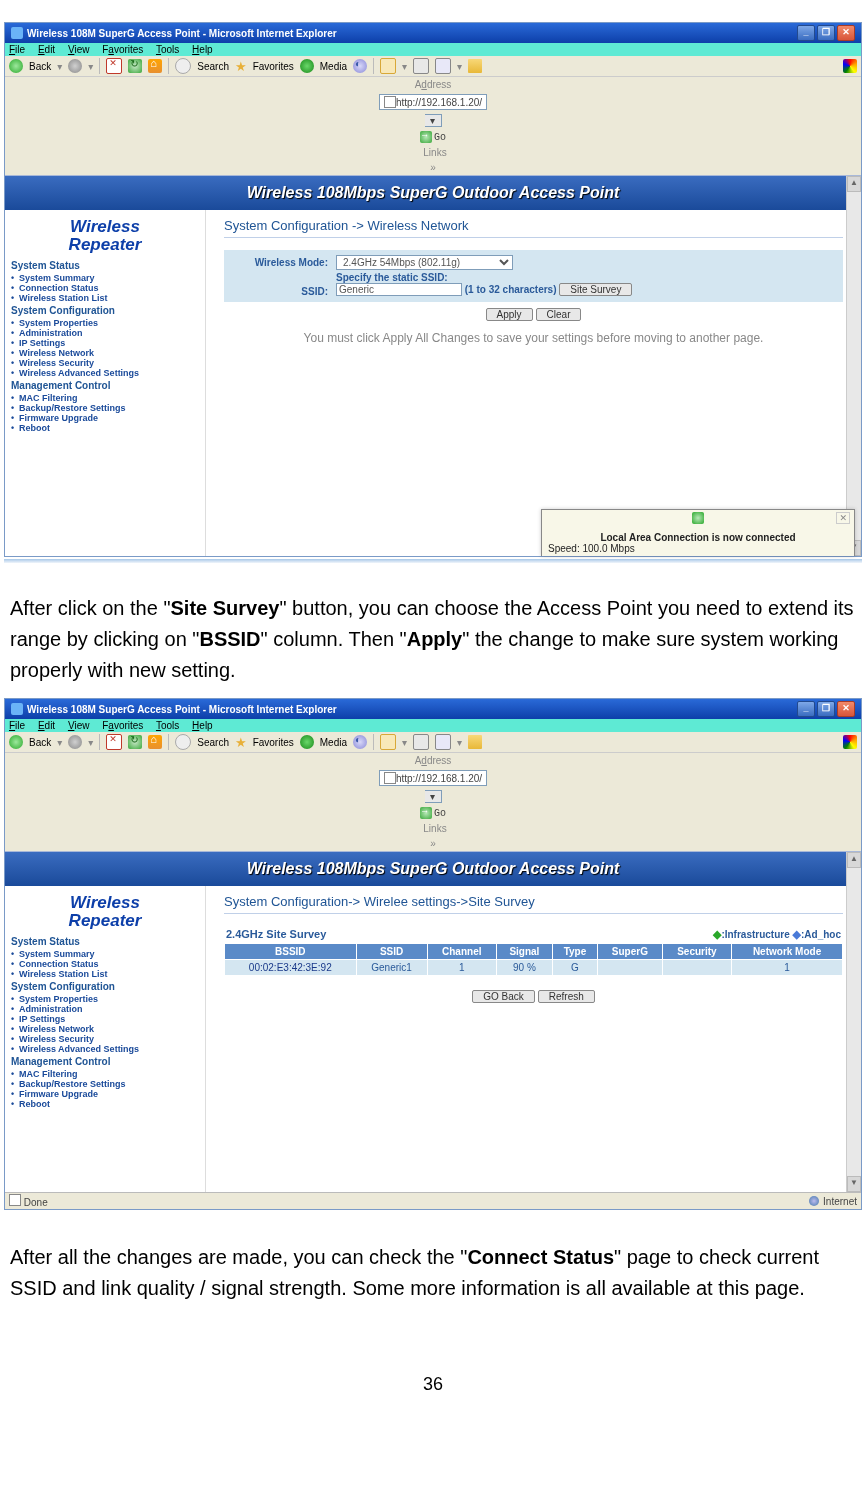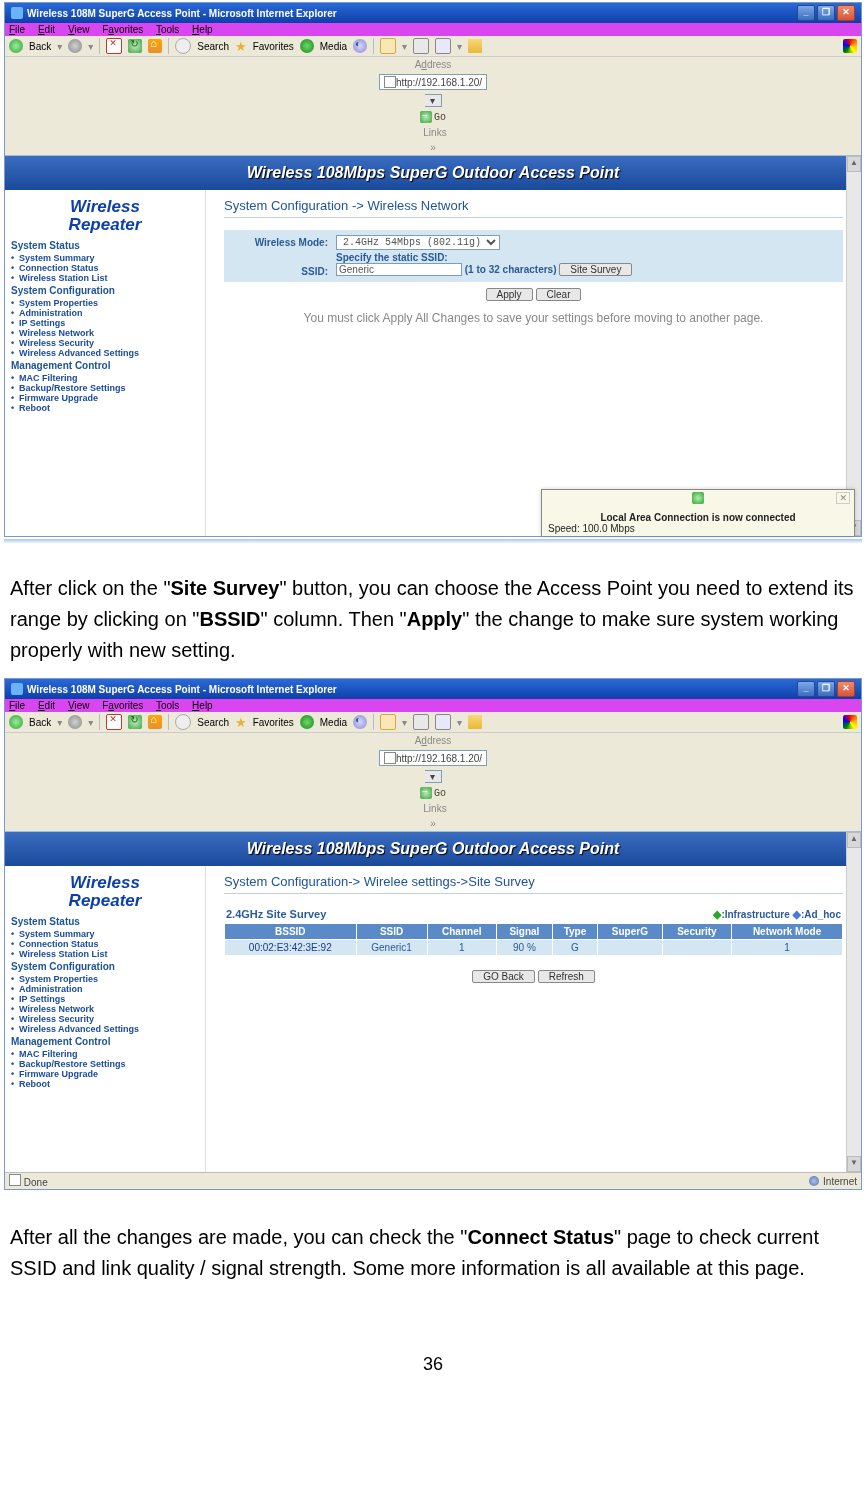--- a/index.html
+++ b/index.html
@@ -3,21 +3,22 @@
 <meta charset="utf-8">
 <style>
   body {
     margin: 0;
     padding: 0;
     font-family: Verdana, Arial, sans-serif;
     background: #fff;
     width: 866px;
   }
   .page {
-    padding: 0 0 40px 0;
+    padding: 12px 0 40px 0;
+    margin-top: 8px;
   }
   .browser {
     border: 1px solid #7a9ac7;
     margin: 2px 4px;
     font-size: 10px;
     background: #d6e4f4;
     position: relative;
   }
   .titlebar {
     background: linear-gradient(to bottom, #2a6ad8, #0d3fa9);
@@ -44,21 +45,21 @@
     border: 1px solid #234a8e;
     border-radius: 2px;
     color: #fff;
     font-size: 9px;
     text-align: center;
     line-height: 12px;
     font-weight: bold;
   }
   .winbtn.close { background: linear-gradient(to bottom, #f28a6a, #d8553a); border-color: #a83b28; }
   .menubar {
-    background: #d946ef;
+    background: #5eead4;
     padding: 1px 4px;
     font-size: 10px;
     color: #000;
   }
   .menubar span { margin-right: 10px; }
   .menubar u { text-decoration: underline; }
   .toolbar {
     background: #ece9d8;
     padding: 2px 4px;
     display: flex;
@@ -219,21 +220,21 @@
   }
   .form-field { flex: 1; color: #2a5a9a; font-weight: bold; }
   .form-field input[type="text"], .form-field select {
     font-size: 10px;
     padding: 0 2px;
     border: 1px solid #7f9db9;
     background: #fff;
     font-family: inherit;
     color: #555;
   }
-  .form-field select { width: 164px; font-family: Liberation Mono, monospace; }
+  .form-field select { width: 177px; }
   .btn {
     font-size: 10px;
     padding: 0 10px;
     background: #e8e8e8;
     border: 1px solid #888;
     border-radius: 2px;
     color: #333;
     font-family: inherit;
   }
   .btn-row {

